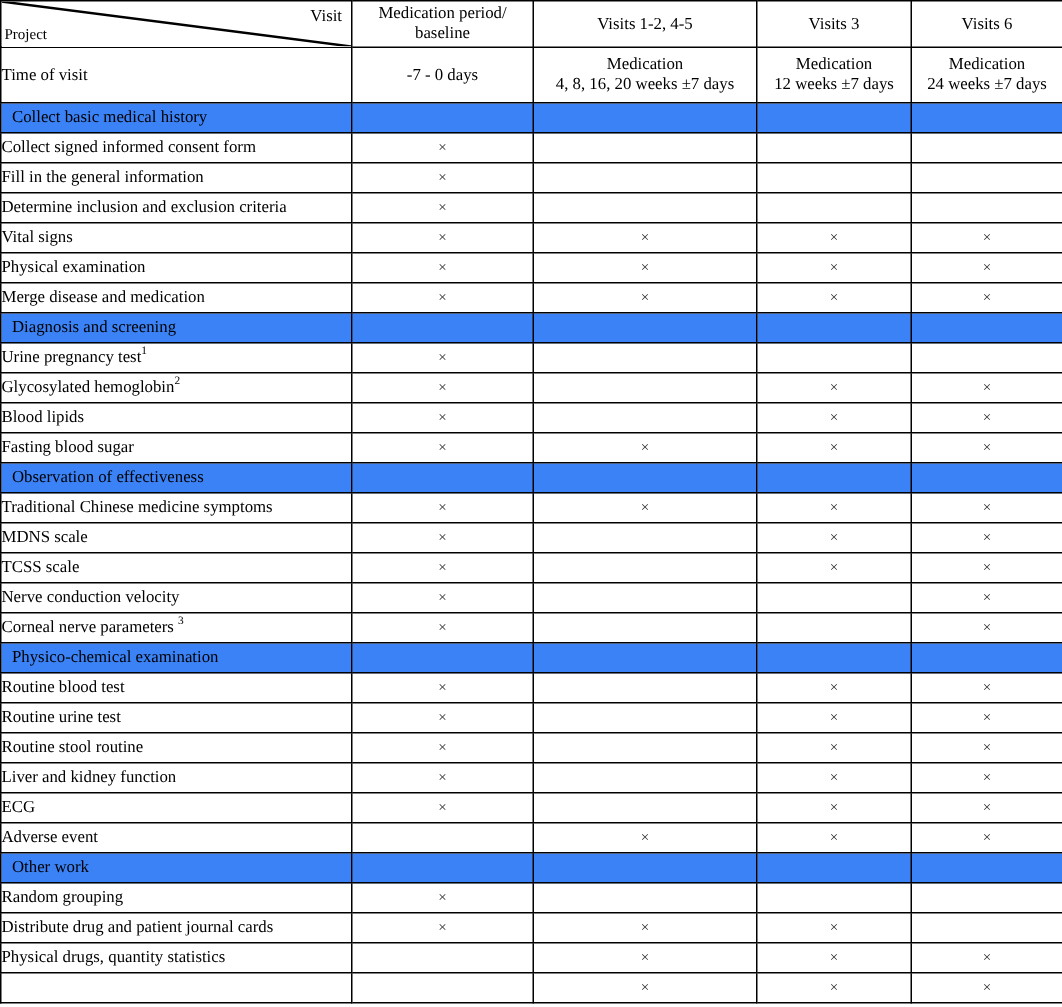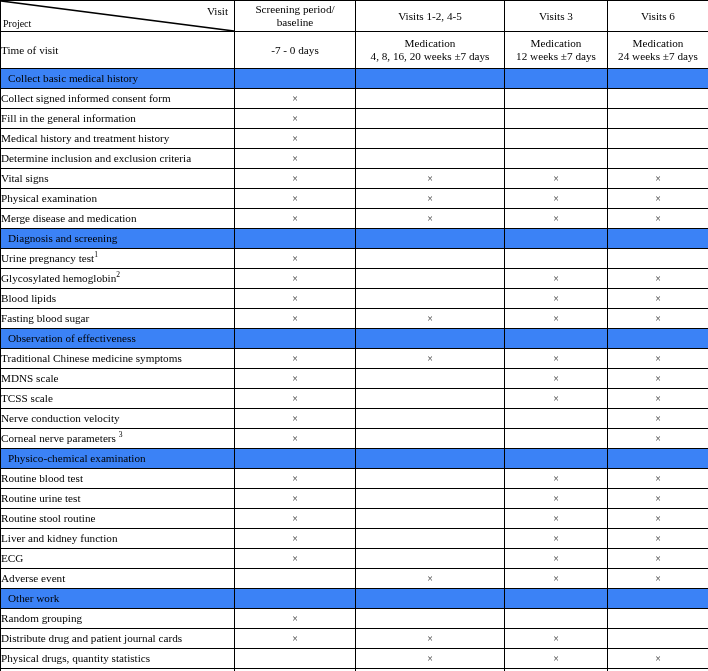--- a/index.html
+++ b/index.html
@@ -141,21 +141,21 @@
         <td class="corner">
           <div class="corner-inner">
             <svg class="corner-diag" viewBox="0 0 234 30" preserveAspectRatio="none">
               <line x1="0" y1="0" x2="234" y2="30" stroke="#000" stroke-width="1.6" vector-effect="non-scaling-stroke"></line>
             </svg>
             <span class="corner-project">Project</span>
             <span class="corner-visit">Visit</span>
           </div>
         </td>
         <td class="hdr">
-          <span>Screening period/</span>
+          <span>Medication period/</span>
           <span class="l2">baseline</span>
         </td>
         <td class="hdr">
           <span>Visits 1-2, 4-5</span>
         </td>
         <td class="hdr">
           <span>Visits 3</span>
         </td>
         <td class="hdr">
           <span>Visits 6</span>
@@ -195,27 +195,20 @@
           <td class="mark"></td>
         </tr>
         <tr class="item">
           <td class="label"><span>Fill in the general information</span></td>
           <td class="mark">×</td>
           <td class="mark"></td>
           <td class="mark"></td>
           <td class="mark"></td>
         </tr>
         <tr class="item">
-          <td class="label"><span>Medical history and treatment history</span></td>
-          <td class="mark">×</td>
-          <td class="mark"></td>
-          <td class="mark"></td>
-          <td class="mark"></td>
-        </tr>
-        <tr class="item">
           <td class="label"><span>Determine inclusion and exclusion criteria</span></td>
           <td class="mark">×</td>
           <td class="mark"></td>
           <td class="mark"></td>
           <td class="mark"></td>
         </tr>
         <tr class="item">
           <td class="label"><span>Vital signs</span></td>
           <td class="mark">×</td>
           <td class="mark">×</td>

